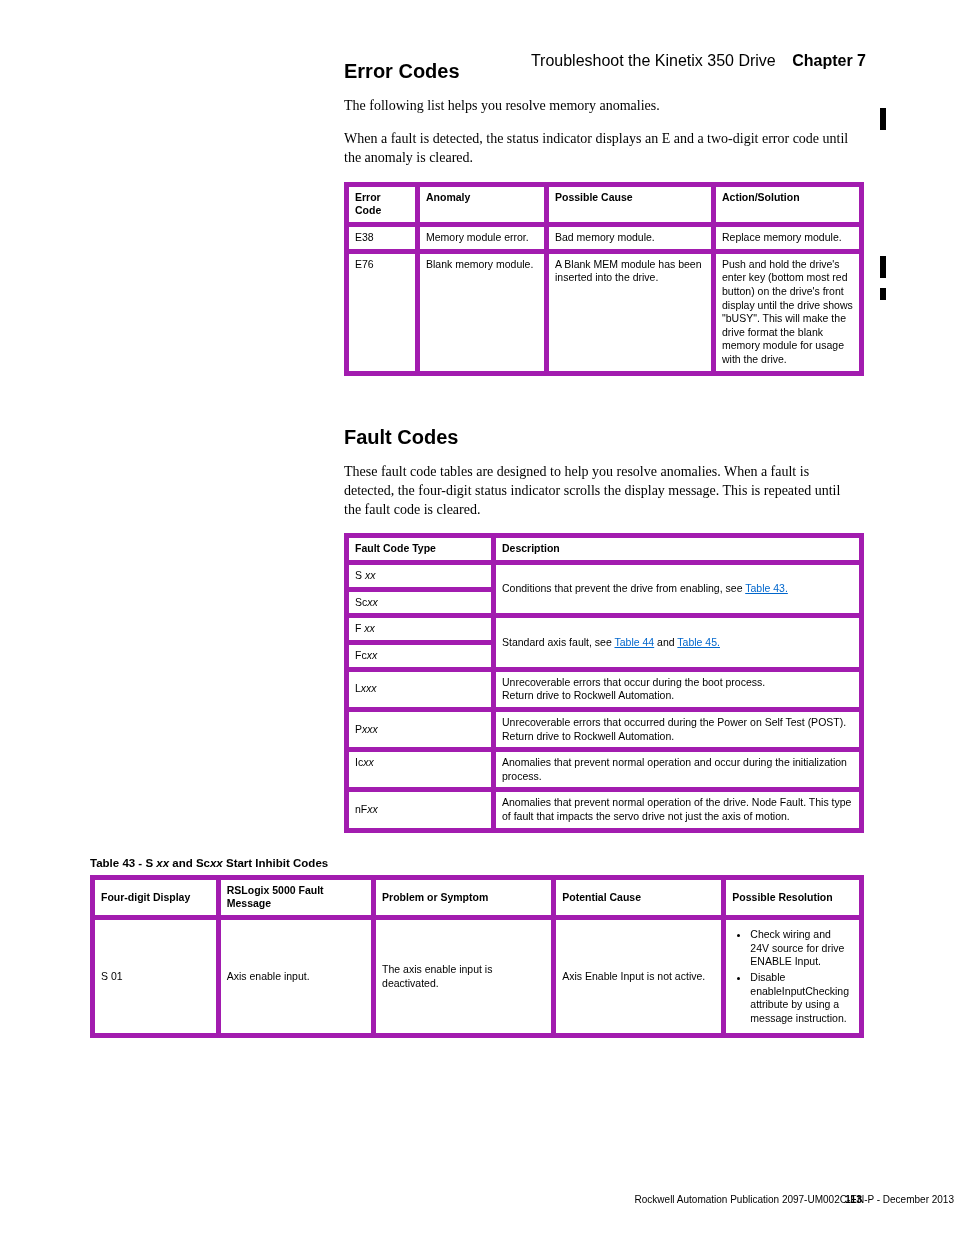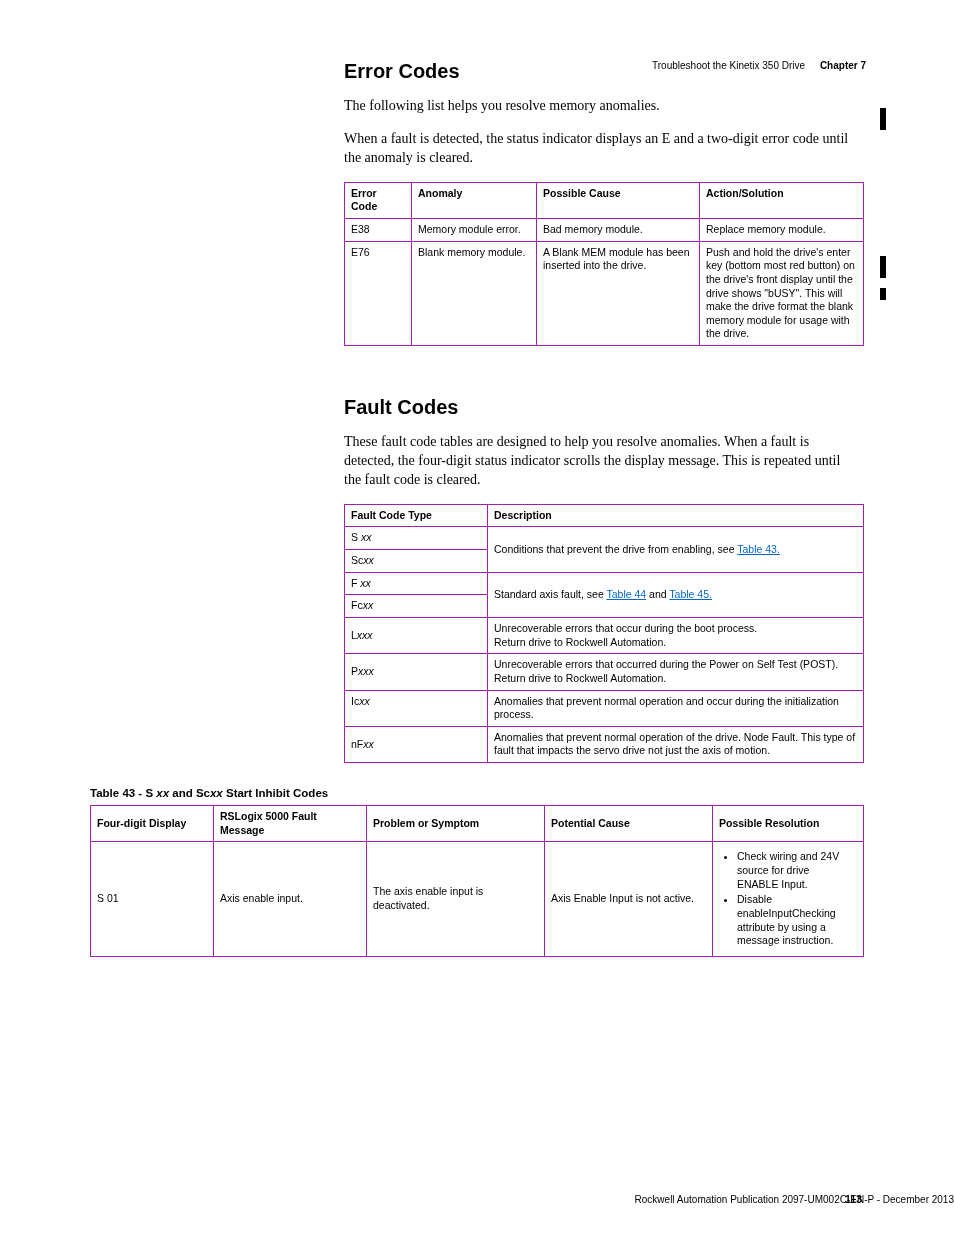--- a/index.html
+++ b/index.html
@@ -11,23 +11,23 @@
     width: 954px;
   }
   .page {
     padding: 60px 90px 60px 90px;
     position: relative;
     min-height: 1235px;
     box-sizing: border-box;
   }
   .header-line {
     position: absolute;
-    top: 60px;
+    top: 52px;
     right: 88px;
-    font-size: 10px;
+    font-size: 16px;
     font-family: "Myriad Pro", Arial, sans-serif;
   }
   .header-light { font-weight: 400; }
   .header-bold { font-weight: 700; margin-left: 12px; }
 
   .changebar {
     position: absolute;
     width: 6px;
     background: #000;
     right: 68px;
@@ -58,21 +58,21 @@
     margin: 14px 0 6px 0;
   }
   .tc-italic { font-style: italic; font-weight: 700; }
   table {
     border-collapse: collapse;
     width: 100%;
     font-family: "Myriad Pro", Arial, sans-serif;
     font-size: 10.5px;
   }
   th, td {
-    border: 1px solid #a21caf;
+    border: 5px solid #a21caf;
     padding: 4px 6px;
     text-align: left;
     vertical-align: top;
     line-height: 1.3;
   }
   th {
     font-weight: 700;
   }
   .t-outer { border: 1px solid #000; border-top-width: 1.5px; }
   .link { color: #0066cc; text-decoration: underline; cursor: pointer; }

